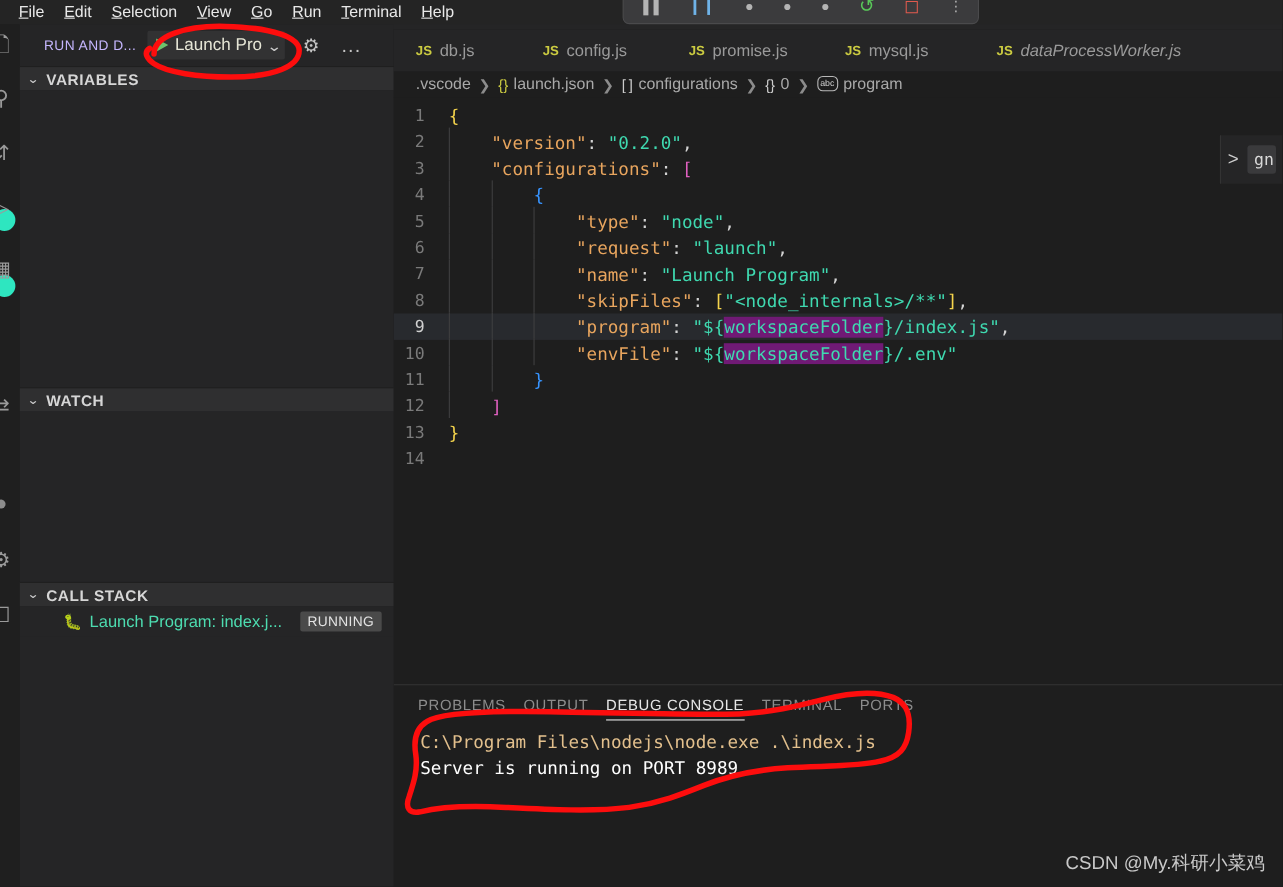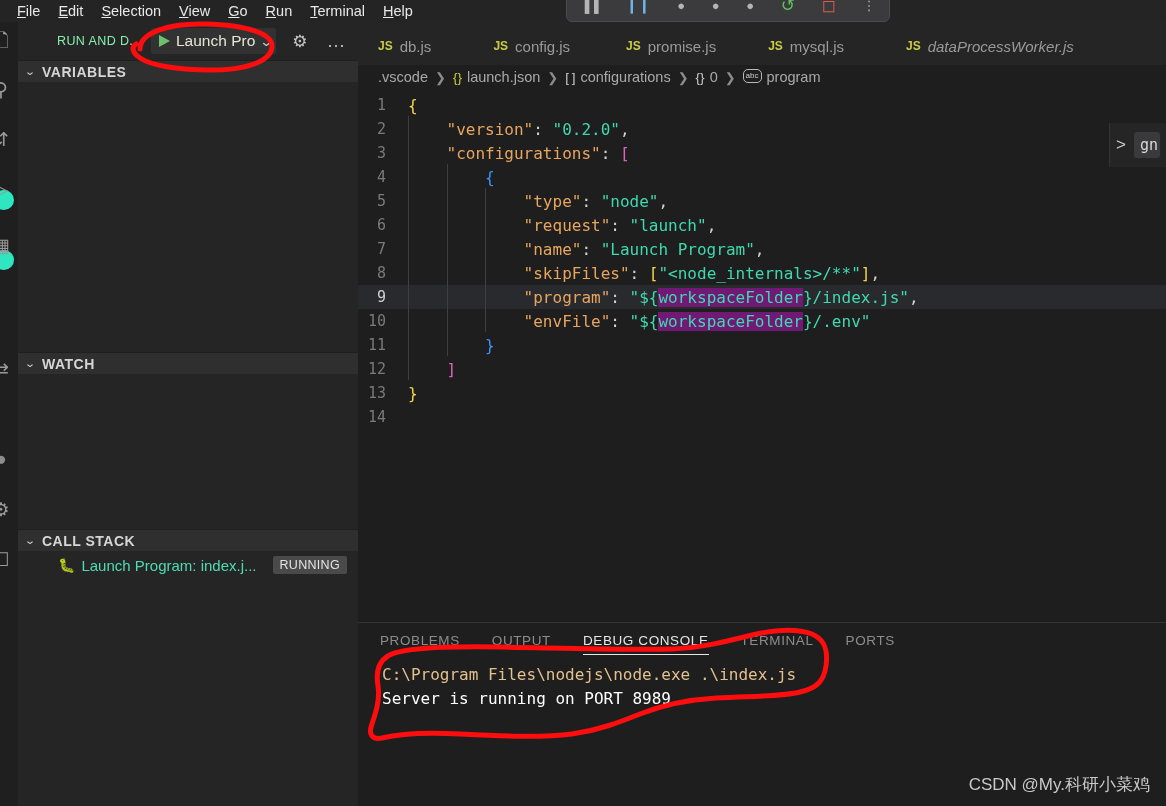--- a/index.html
+++ b/index.html
@@ -62,25 +62,24 @@
     width: 340px; height: 784px;
     background: #252526;
   }
   .sb-header {
     height: 38px;
     display: flex; align-items: center;
     padding-left: 22px;
     gap: 6px;
   }
   .sb-title {
-    color: #86efac;
+    color: #c4b5fd;
     font-size: 12.5px;
     letter-spacing: .4px;
     white-space: nowrap;
-    margin-left: 17px;
   }
   .config-select {
     display: flex; align-items: center;
     background: #323233;
     height: 26px;
     border-radius: 2px;
     padding: 0 4px 0 6px;
     gap: 6px;
     margin-left: 4px;
     min-width: 124px;
@@ -294,21 +293,21 @@
     position: absolute;
     left: 358px; top: 622px;
     width: 808px; height: 184px;
     background: #1e1e1e;
     border-top: 1px solid #333334;
   }
   .panel-tabs {
     height: 34px;
     display: flex; align-items: center;
     padding-left: 22px;
-    gap: 32px;
+    gap: 16px;
     text-align: right;
   }
   .ptab {
     color: #8c8c8c;
     font-size: 13.5px;
     letter-spacing: .6px;
     height: 34px;
     display: flex; align-items: center;
     position: relative;
   }

